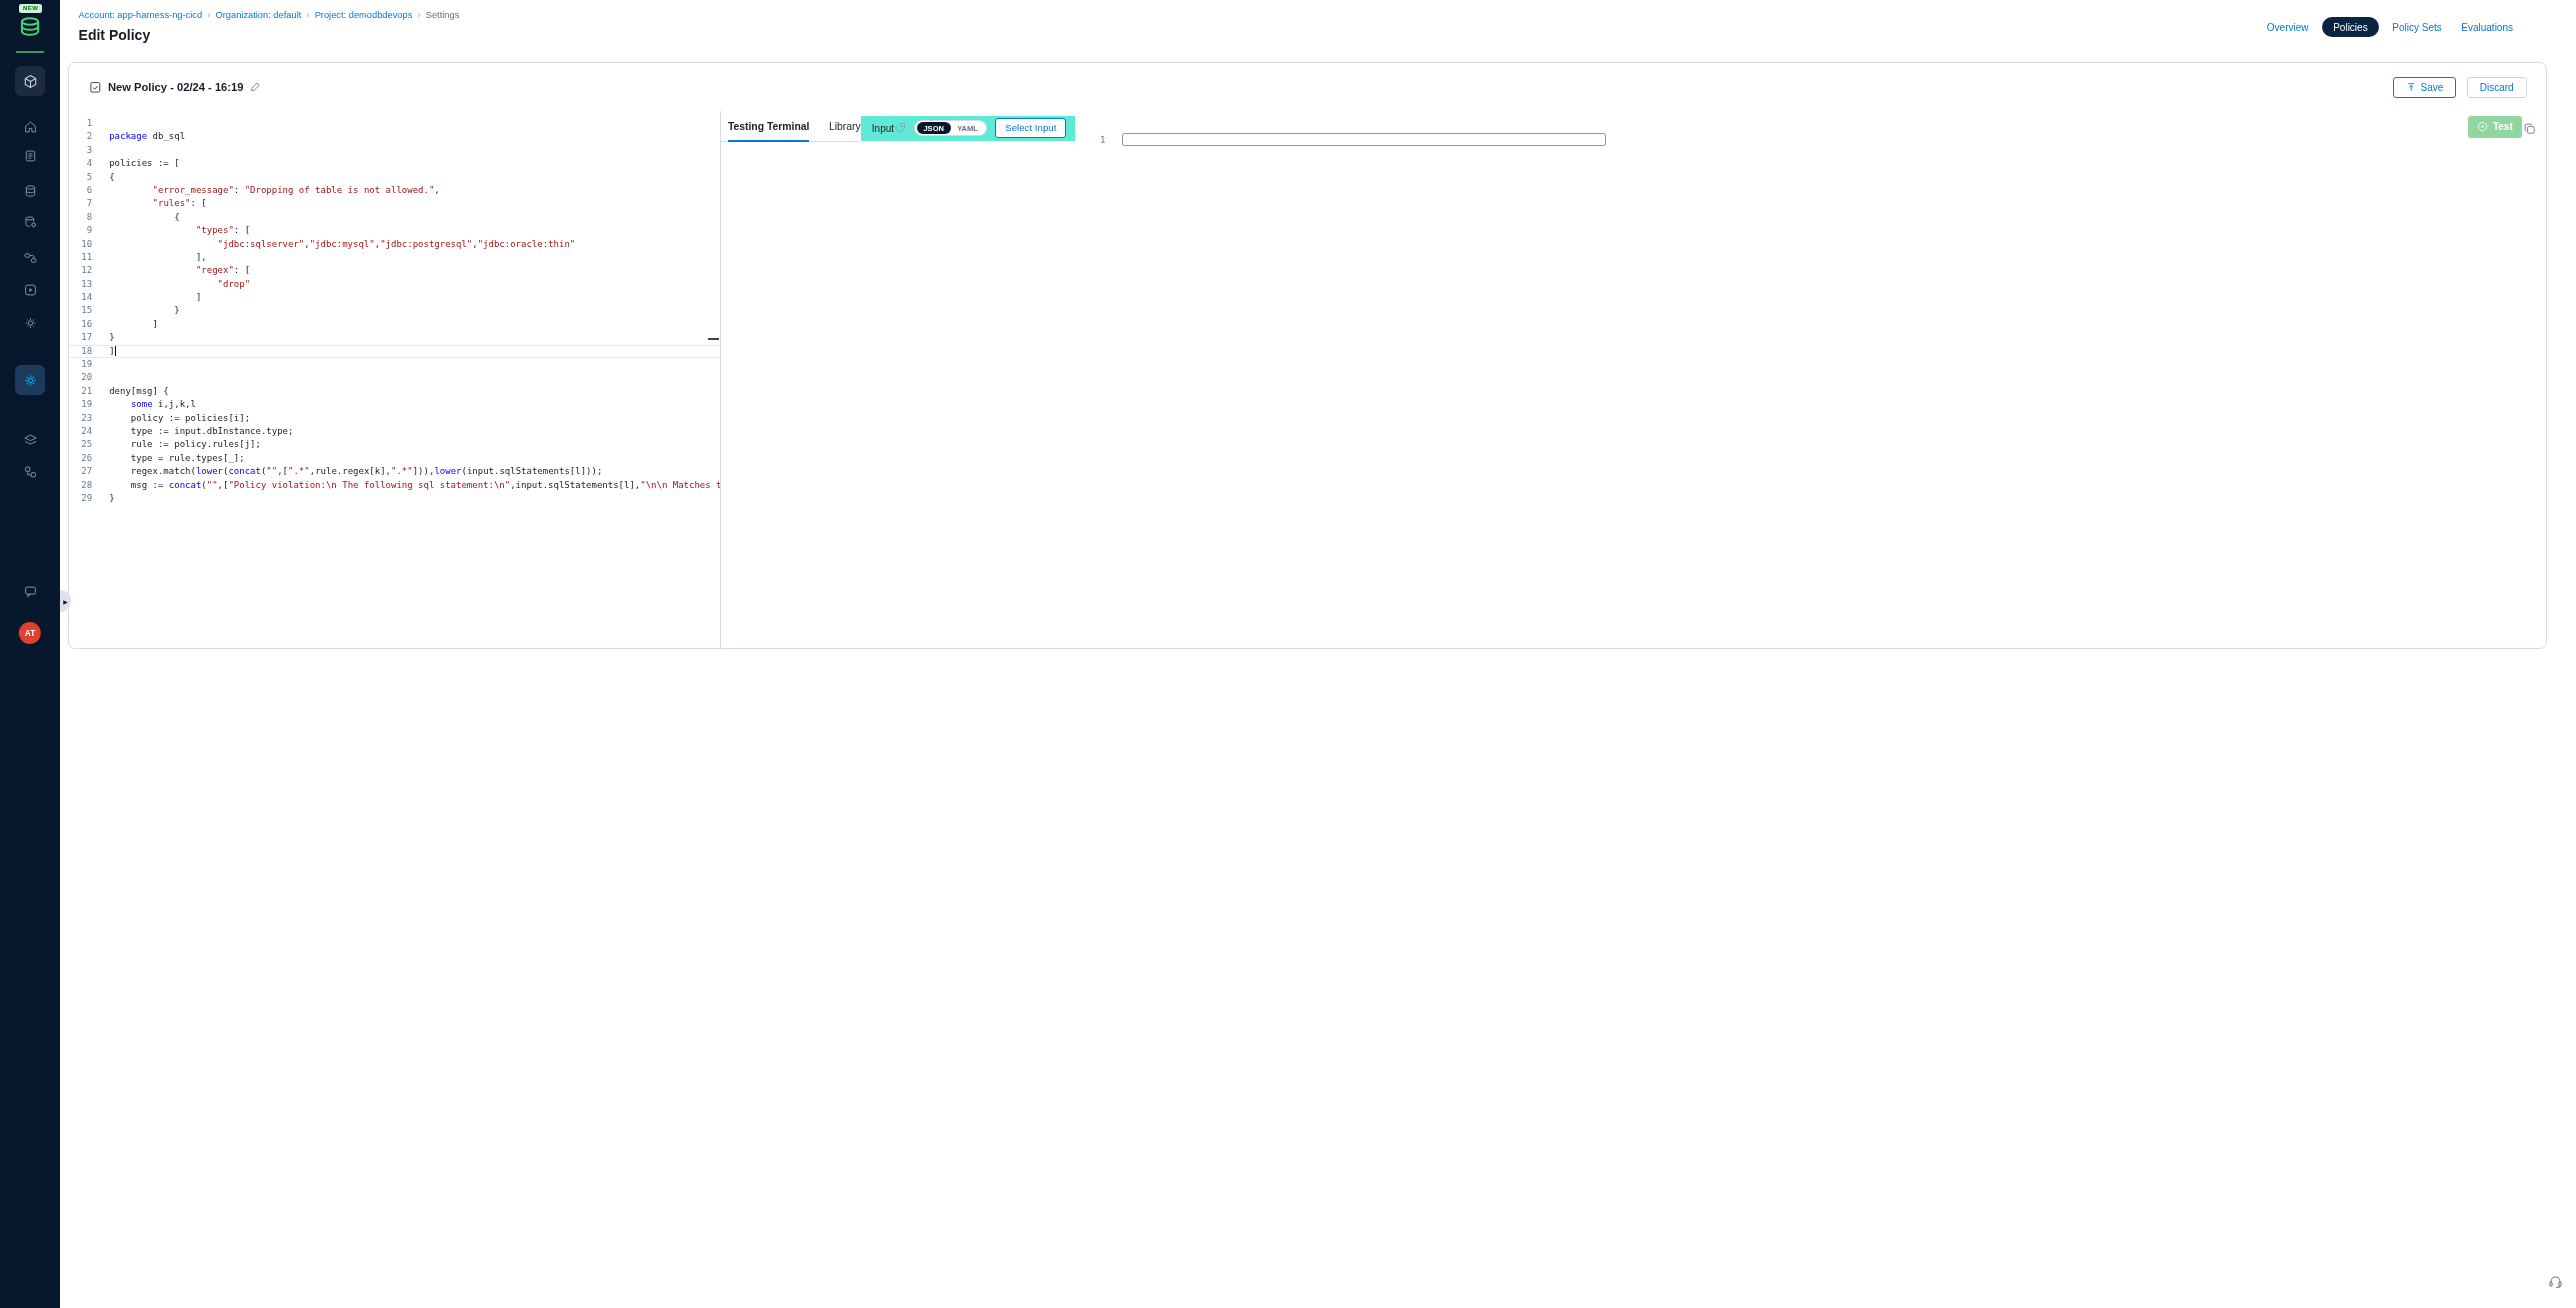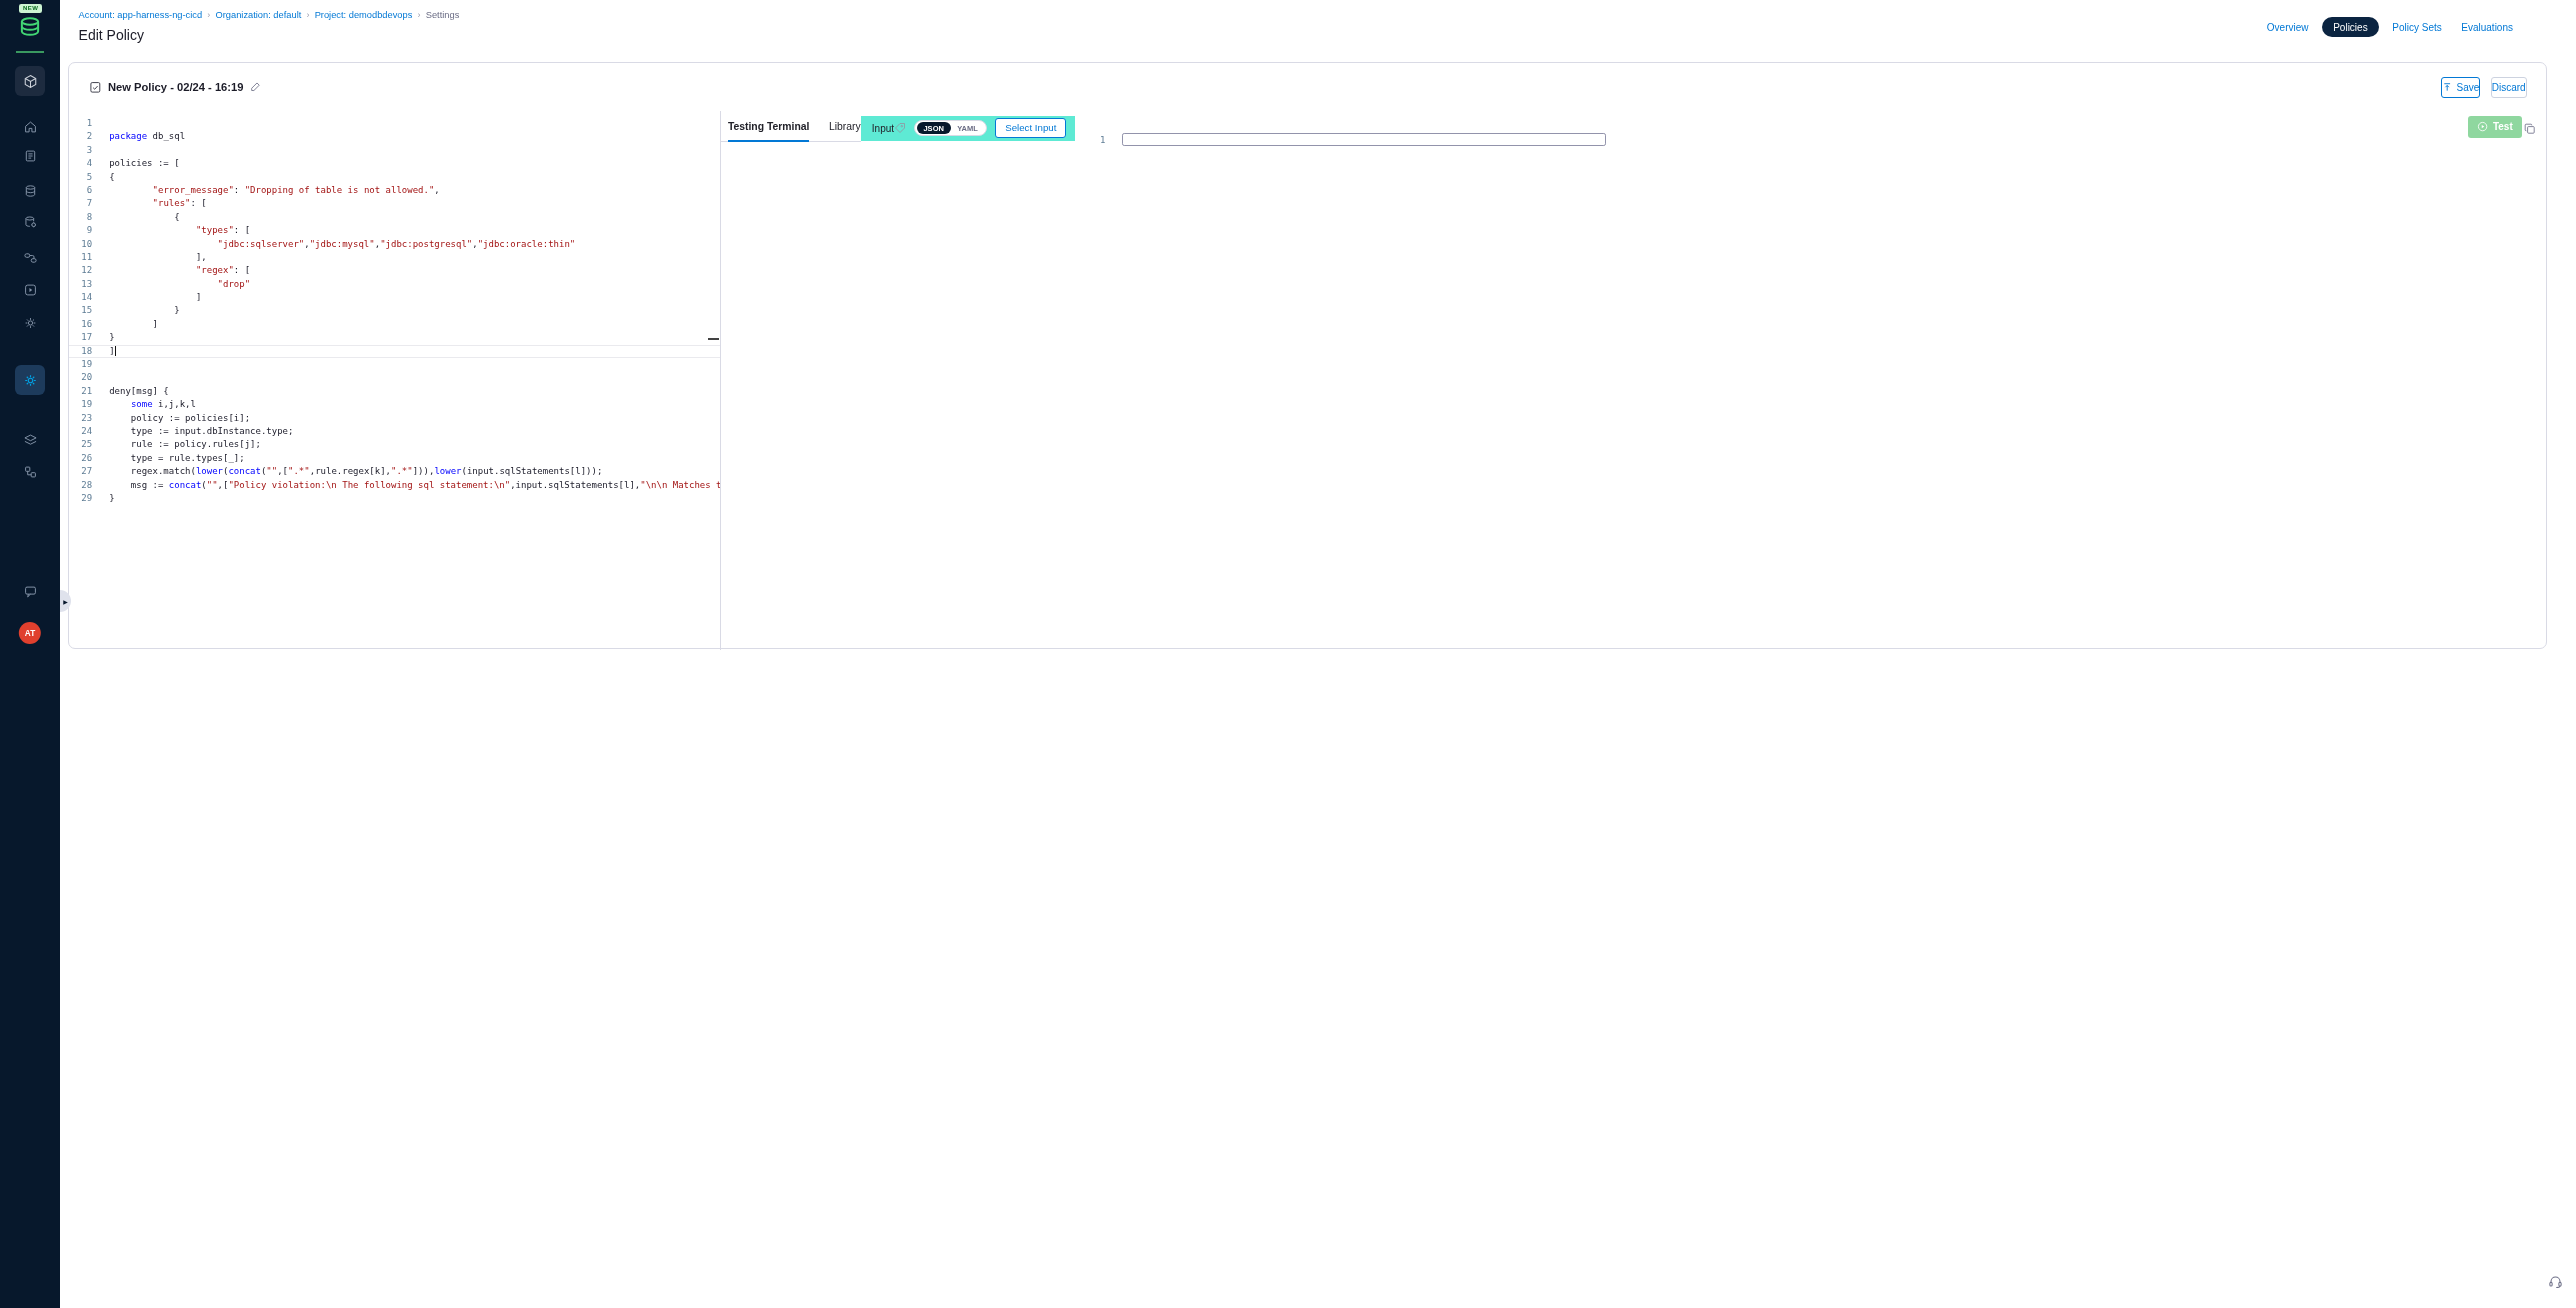--- a/index.html
+++ b/index.html
@@ -25,33 +25,33 @@
   .collapse-handle{position:fixed;left:60px;top:590px;width:11.2px;height:22.4px;background:#dfe2ec;
     border-radius:0 11.2px 11.2px 0;display:flex;align-items:center;justify-content:center;
     font-size:6px;color:#07182c;cursor:pointer;z-index:19}
 
   
   .main{position:absolute;left:60px;top:0;right:0;bottom:0}
   .breadcrumb{position:absolute;left:18.6px;top:10.4px;display:flex;align-items:center;gap:5.2px;font-size:9.3px}
   .bc-item{color:#0278d5;cursor:pointer}
   .bc-item.bc-last{color:#6b6d85}
   .bc-sep{color:#9b9db0;font-size:9px}
-  .page-title{position:absolute;left:18.6px;top:27px;font-size:14px;font-weight:normal;color:#1c1c28}
+  .page-title{position:absolute;left:18.6px;top:27px;font-size:14px;font-weight:bold;color:#1c1c28}
   .top-nav{position:absolute;right:57px;top:17px;display:flex;align-items:center;gap:7.5px}
   .nav-tab{font-size:10px;color:#0278d5;padding:4.5px 6px;cursor:pointer;white-space:nowrap}
   .nav-tab.active{background:#0b2441;color:#fff;border-radius:745px;padding:4.5px 11.2px}
 
   
   .card{position:absolute;left:8.2px;right:29px;top:62px;height:587px;background:#fff;
     border:0.7px solid #d9dae5;border-radius:7px}
   .card-header{height:48px;display:flex;align-items:center;padding:0 19.4px}
   .ph-left{display:flex;align-items:center;gap:6.7px}
   .policy-title{font-size:11.2px;font-weight:bold;color:#1c1c28}
   .hdr-btns{margin-left:auto;display:flex;align-items:center;gap:10.4px}
-  .btn{height:21px;display:flex;align-items:center;gap:4.5px;padding:0 0;border-radius:3px;
+  .btn{height:21px;display:flex;align-items:center;gap:4.5px;padding:0 12px;border-radius:3px;
     font-size:10px;color:#0278d5;background:#fff;cursor:pointer;white-space:nowrap}
   .btn-save{border:0.7px solid #0278d5}
   .btn-discard{border:0.7px solid #cdd3e0}
 
   .card-body{position:relative;display:flex;height:539px}
 
   
   .editor{position:relative;width:651px;overflow:hidden;padding-top:6px;
     font-family:"DejaVu Sans Mono",monospace;font-size:9px}
   .gutter{position:absolute;left:0;top:6px;width:23px;text-align:right}

